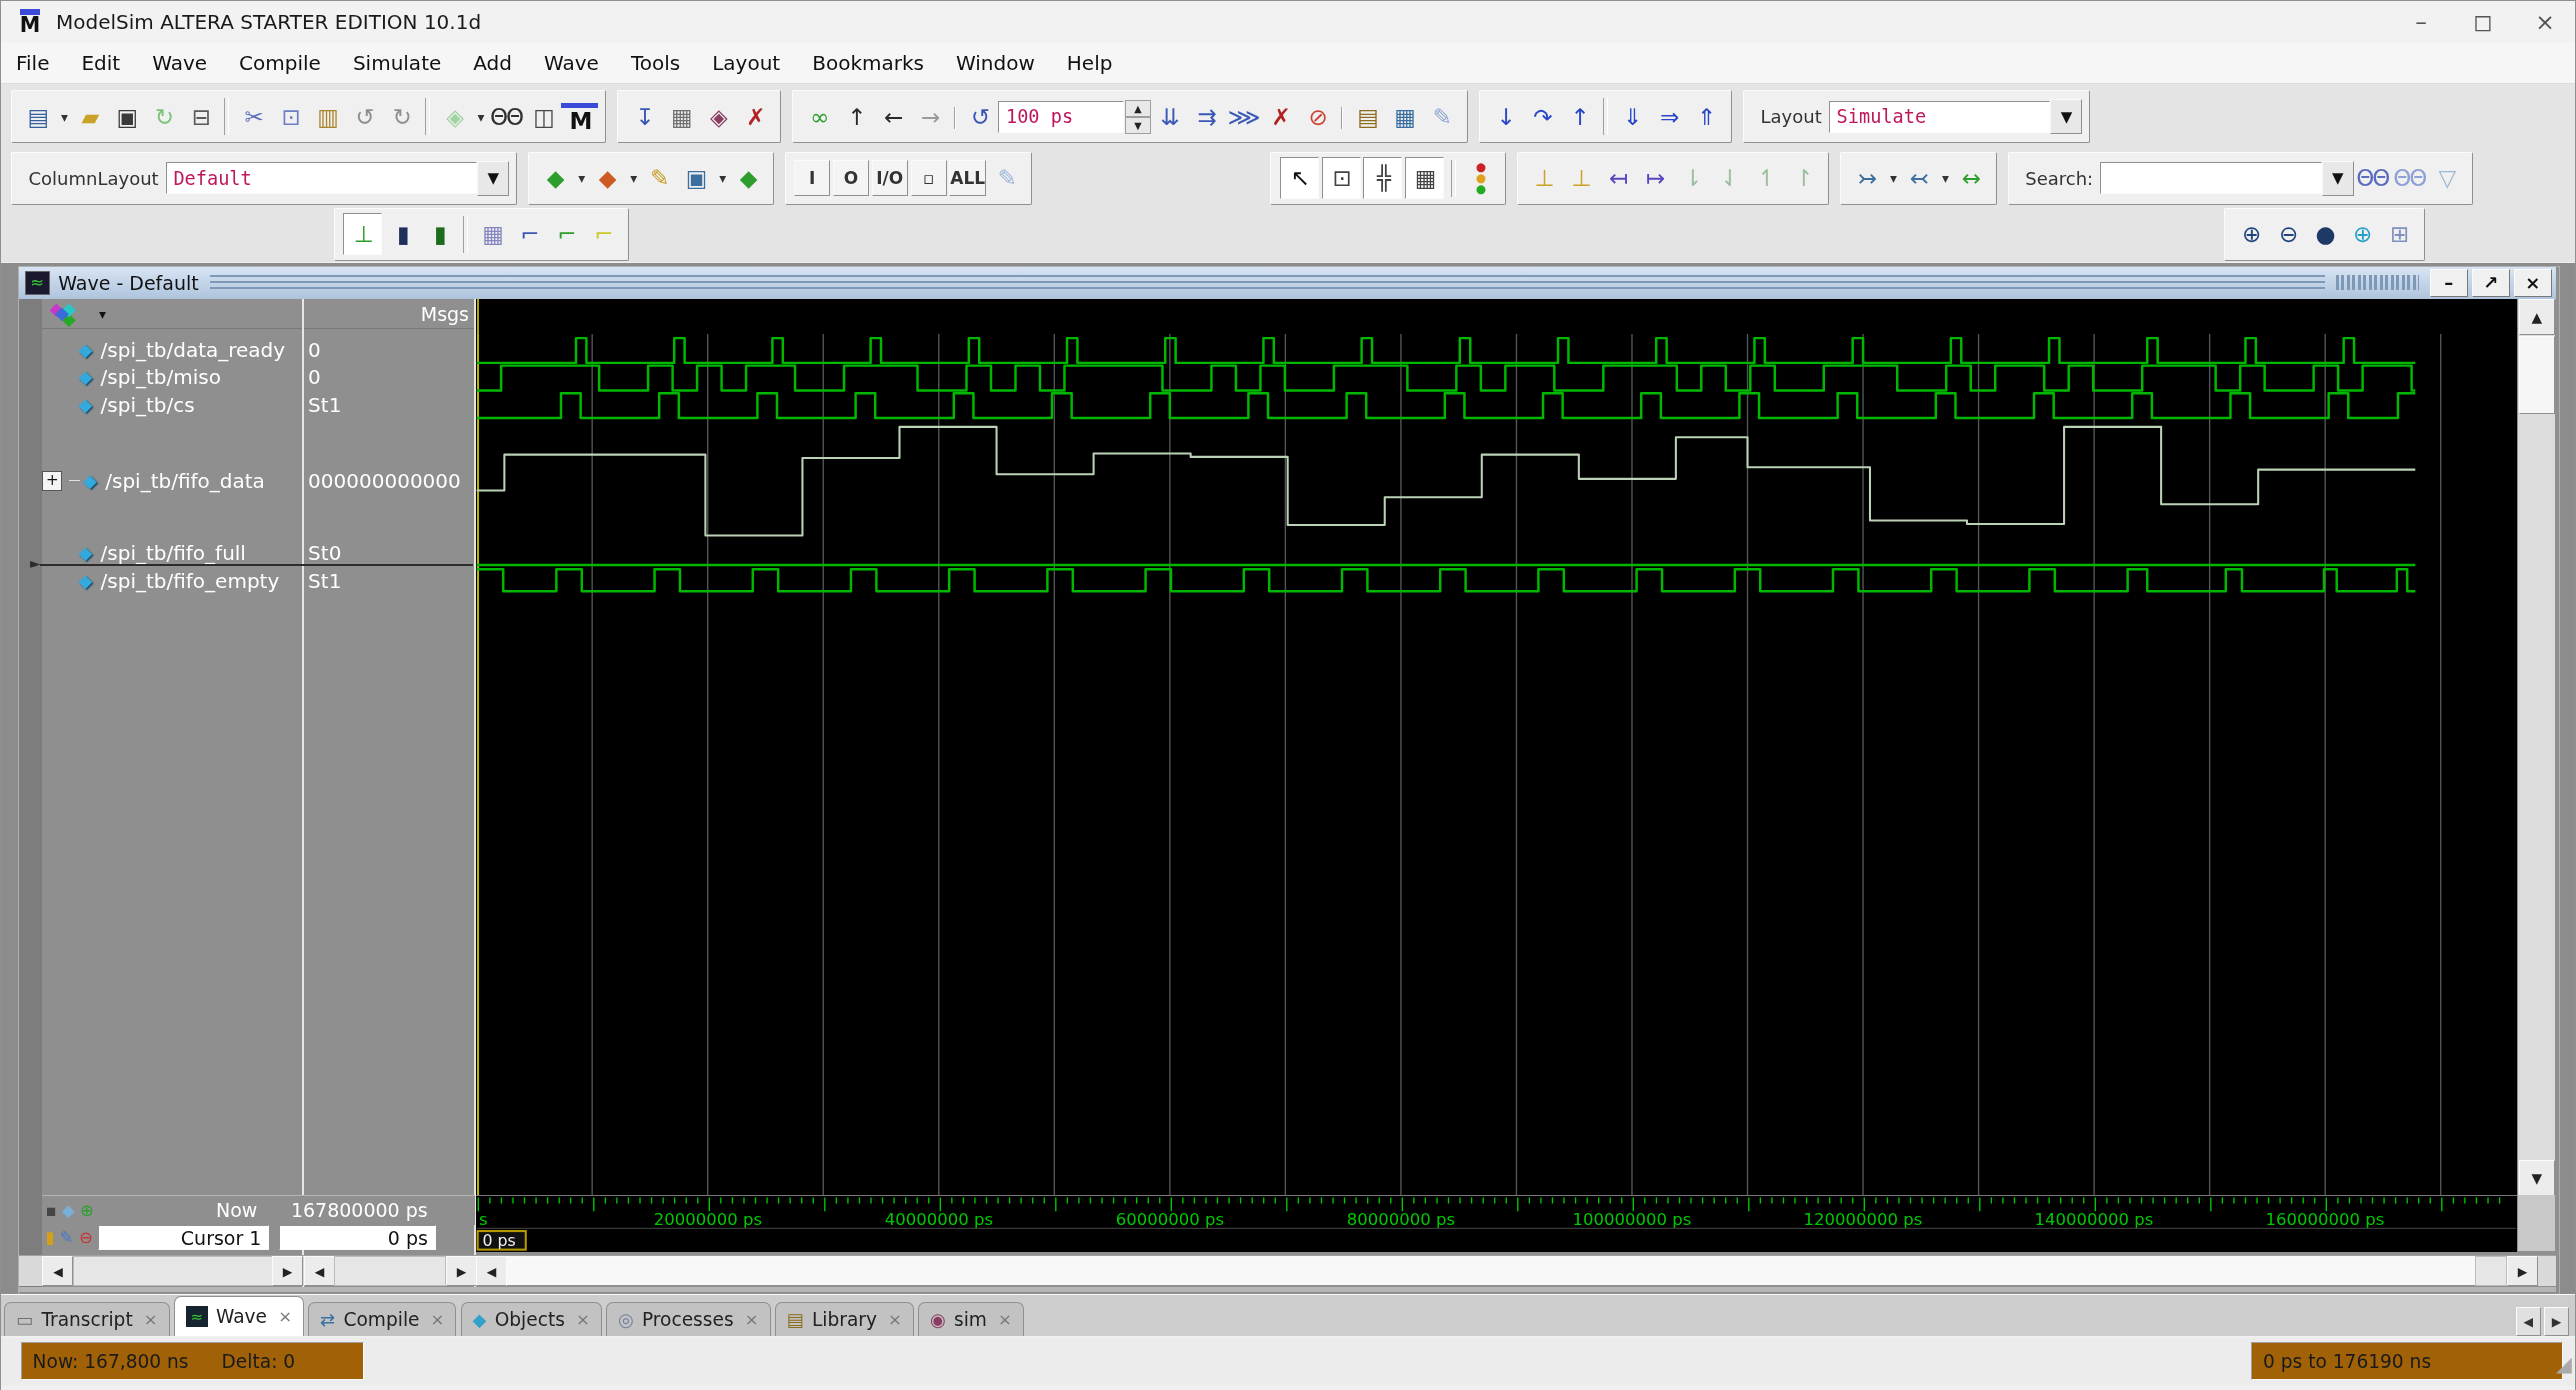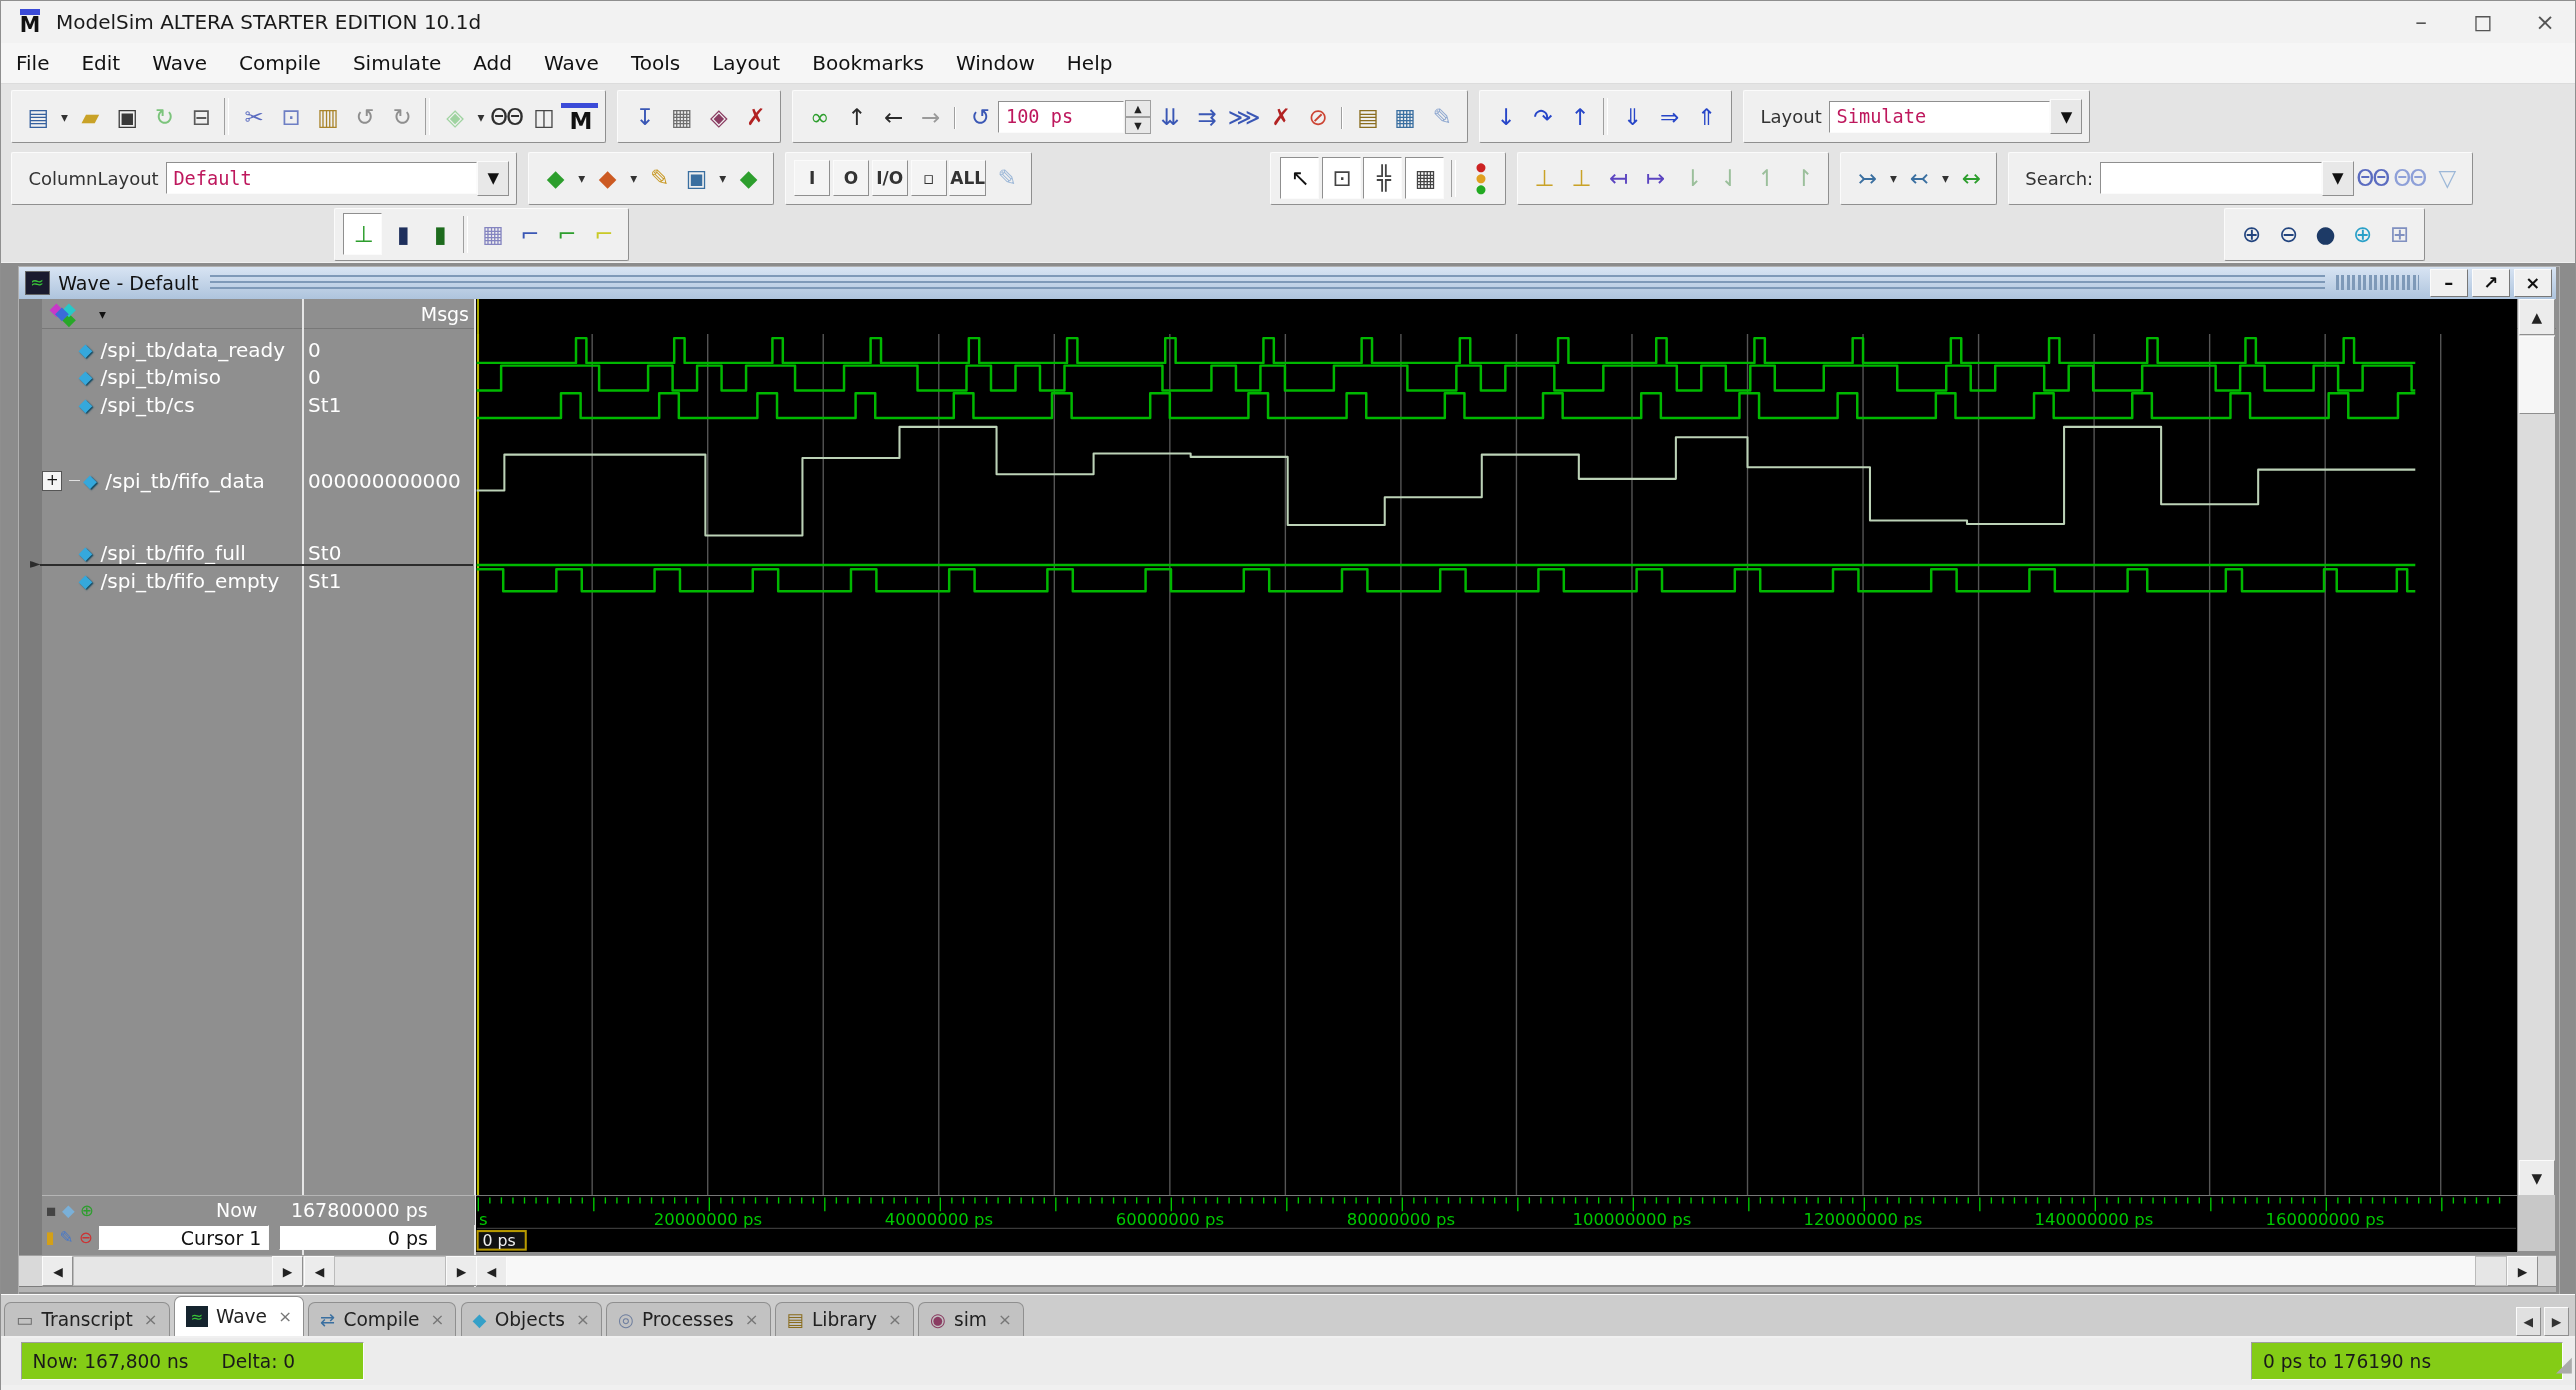--- a/index.html
+++ b/index.html
@@ -118,21 +118,21 @@
   .tab.active{background:#ffffff;height:39px;}
   .tab .ticn{font-size:18px;}
   .tab .tile{background:#15242e;color:#39c439;width:22px;height:20.6px;display:inline-flex;align-items:center;justify-content:center;font-size:15px;}
   .tab .tclose{color:#777;font-size:16.5px;margin-left:2.8px;}
   #tabscroll{margin-left:auto;display:flex;margin-right:6.9px;}
   #tabscroll span{width:23.4px;height:27.5px;display:flex;align-items:center;justify-content:center;font-size:12.4px;color:#333;
                   background:#e0e0e0;border:1.4px solid;border-color:#fbfbfb #8f8f8f #8f8f8f #fbfbfb;margin-left:2.8px;}
 
   
   #statusbar{left:0;top:1338px;width:2576px;height:47px;background:#ececec;position:absolute;}
-  .scell{position:absolute;top:4.1px;height:36px;border:1.4px solid;border-color:#9f9f9f #fbfbfb #fbfbfb #9f9f9f;background:#84cc16;
+  .scell{position:absolute;top:4.1px;height:36px;border:1.4px solid;border-color:#9f9f9f #fbfbfb #fbfbfb #9f9f9f;background:#a16207;
          display:flex;align-items:center;padding-left:11px;font-size:18.6px;color:#1a1a1a;gap:33px;}
   #sgrip{position:absolute;right:4.1px;top:13.8px;color:#aaa;font-size:20.6px;}
 </style>
 </head>
 <body>
 
 <div class="frame"></div>
 
 <div id="titlebar" class="abs">
   <span class="mlogo-tile">

